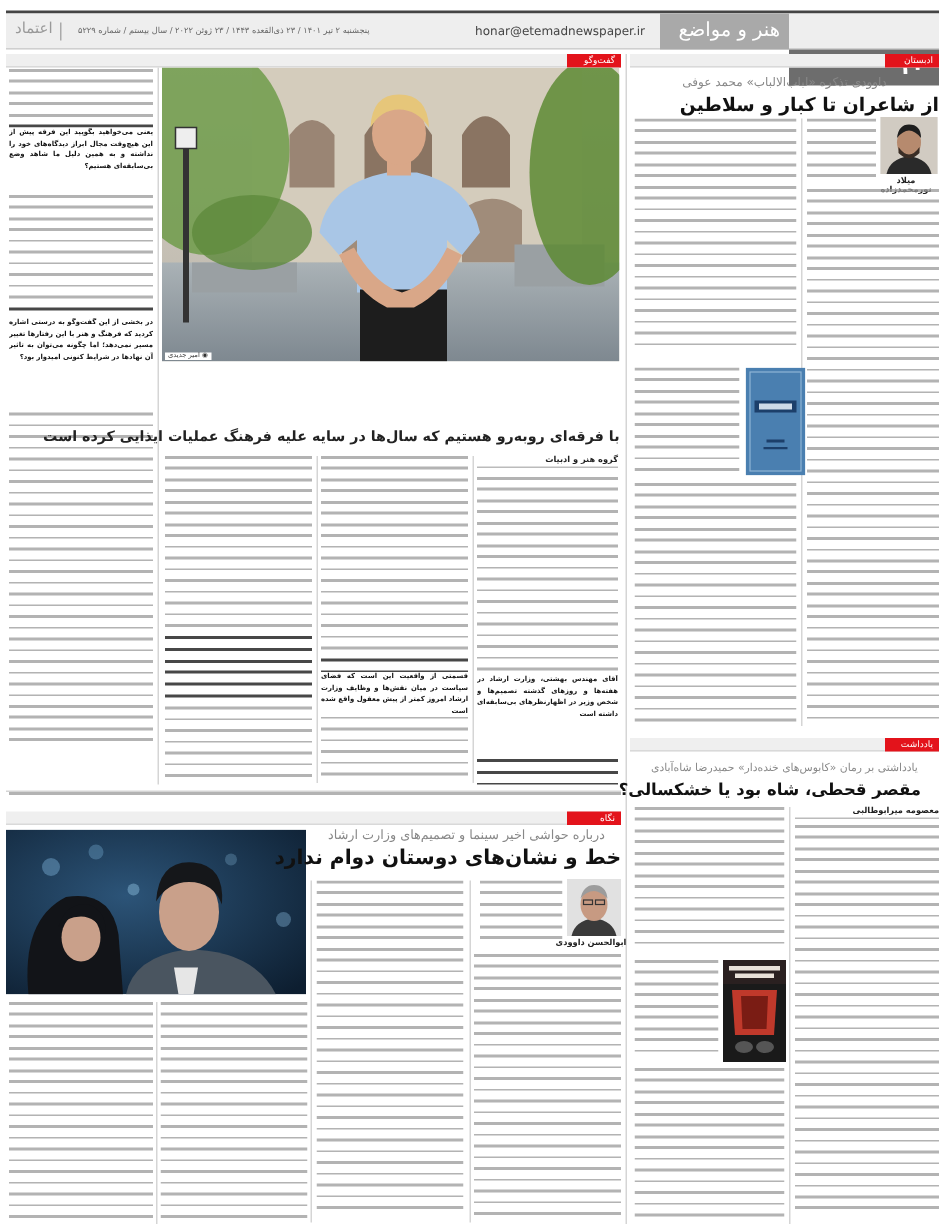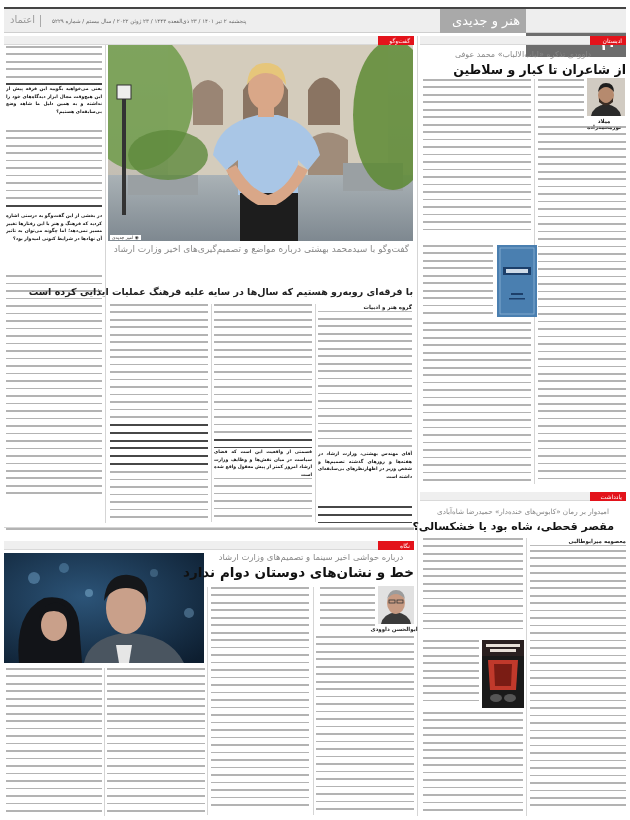--- a/index.html
+++ b/index.html
@@ -42,21 +42,22 @@
   .group-label { position: absolute; font-size: 5.5px; font-weight: bold; color: #222; direction: rtl; text-align: right; border-bottom: 1px solid #bbb; }
 </style>
 </head>
 <body>
 
 <div class="page">
 
   <div class="topline"></div>
   <div class="masthead">
     <div class="mh-num">۱۰</div>
-    <div class="mh-section">هنر و جدیدی</div>
+    <div class="mh-section">هنر و مواضع</div>
+    <div class="mh-email">honar@etemadnewspaper.ir</div>
     <div class="mh-date">پنجشنبه ۲ تیر ۱۴۰۱ / ۲۳ ذی‌القعده ۱۴۴۳ / ۲۳ ژوئن ۲۰۲۲ / سال بیستم / شماره ۵۲۲۹</div>
     <div class="mh-sep"></div>
     <div class="mh-logo">اعتماد</div>
   </div>
 
   <div class="sect-bar" style="left:4px; width:410px; top:36px;">
     <div class="sect-tag">گفت‌وگو</div>
   </div>
   <div class="sect-bar" style="left:420px; width:206px; top:36px;">
     <div class="sect-tag">ادبستان</div>
@@ -166,21 +167,20 @@
       <i></i>
       <i></i>
       <i></i>
       <i></i>
       <i></i>
   </div>
   <div class="col" style="left:6px; top:212px; width:96px; height:60px; color:#111; font-weight:bold; background:#fff;">در بخشی از این گفت‌وگو به درستی اشاره کردید که فرهنگ و هنر با این رفتارها تغییر مسیر نمی‌دهد؛ اما چگونه می‌توان به تاثیر آن نهادها در شرایط کنونی امیدوار بود؟</div>
   <div class="col" style="left:6px; top:85px; width:96px; height:45px; color:#111; font-weight:bold; background:#fff;">یعنی می‌خواهید بگویید این فرقه پیش از این هیچ‌وقت مجال ابراز دیدگاه‌های خود را نداشته و به همین دلیل ما شاهد وضع بی‌سابقه‌ای هستیم؟</div>
   <div class="vrule" style="left:105px; top:45px; height:478px;"></div>
 
-  <div class="kicker" style="left:110px; top:244px; width:303px; font-size:9px;">گفت‌وگو با سیدمحمد بهشتی درباره مواضع و تصمیم‌گیری‌های اخیر وزارت ارشاد</div>
   <div class="sub" style="left:110px; top:286px; width:303px; font-size:9.5px;">با فرقه‌ای روبه‌رو هستیم که سال‌ها در سایه علیه فرهنگ عملیات ایذایی کرده است</div>
 
   <div class="group-label" style="left:318px; top:304px; width:94px; padding-bottom:1px;">گروه هنر و ادبیات</div>
   <div class="col-lines" style="left:318px; top:318px; width:94px; height:205px;">
     <i></i>
       <i></i>
       <i></i>
       <i></i>
       <i></i>
       <i></i>
@@ -416,21 +416,21 @@
       <i></i>
       <i></i>
       <i></i>
       <i></i>
       <i></i>
   </div>
 
   <div class="sect-bar" style="left:420px; width:206px; top:492px;">
     <div class="sect-tag">یادداشت</div>
   </div>
-  <div class="kicker" style="left:420px; top:507px; width:206px; font-size:7.2px;">امیدوار بر رمان «کابوس‌های خنده‌دار» حمیدرضا شاه‌آبادی</div>
+  <div class="kicker" style="left:420px; top:507px; width:206px; font-size:7.2px;">یادداشتی بر رمان «کابوس‌های خنده‌دار» حمیدرضا شاه‌آبادی</div>
   <div class="headline" style="left:408px; top:520px; width:206px; font-size:11px;">مقصر قحطی، شاه بود یا خشکسالی؟</div>
   <div class="group-label" style="left:530px; top:538px; width:96px; padding-bottom:1px;">معصومه میرابوطالبی</div>
 
   <div class="col-lines" style="left:530px; top:550px; width:96px; height:266px;">
     <i></i>
       <i></i>
       <i></i>
       <i></i>
       <i></i>
       <i></i>

